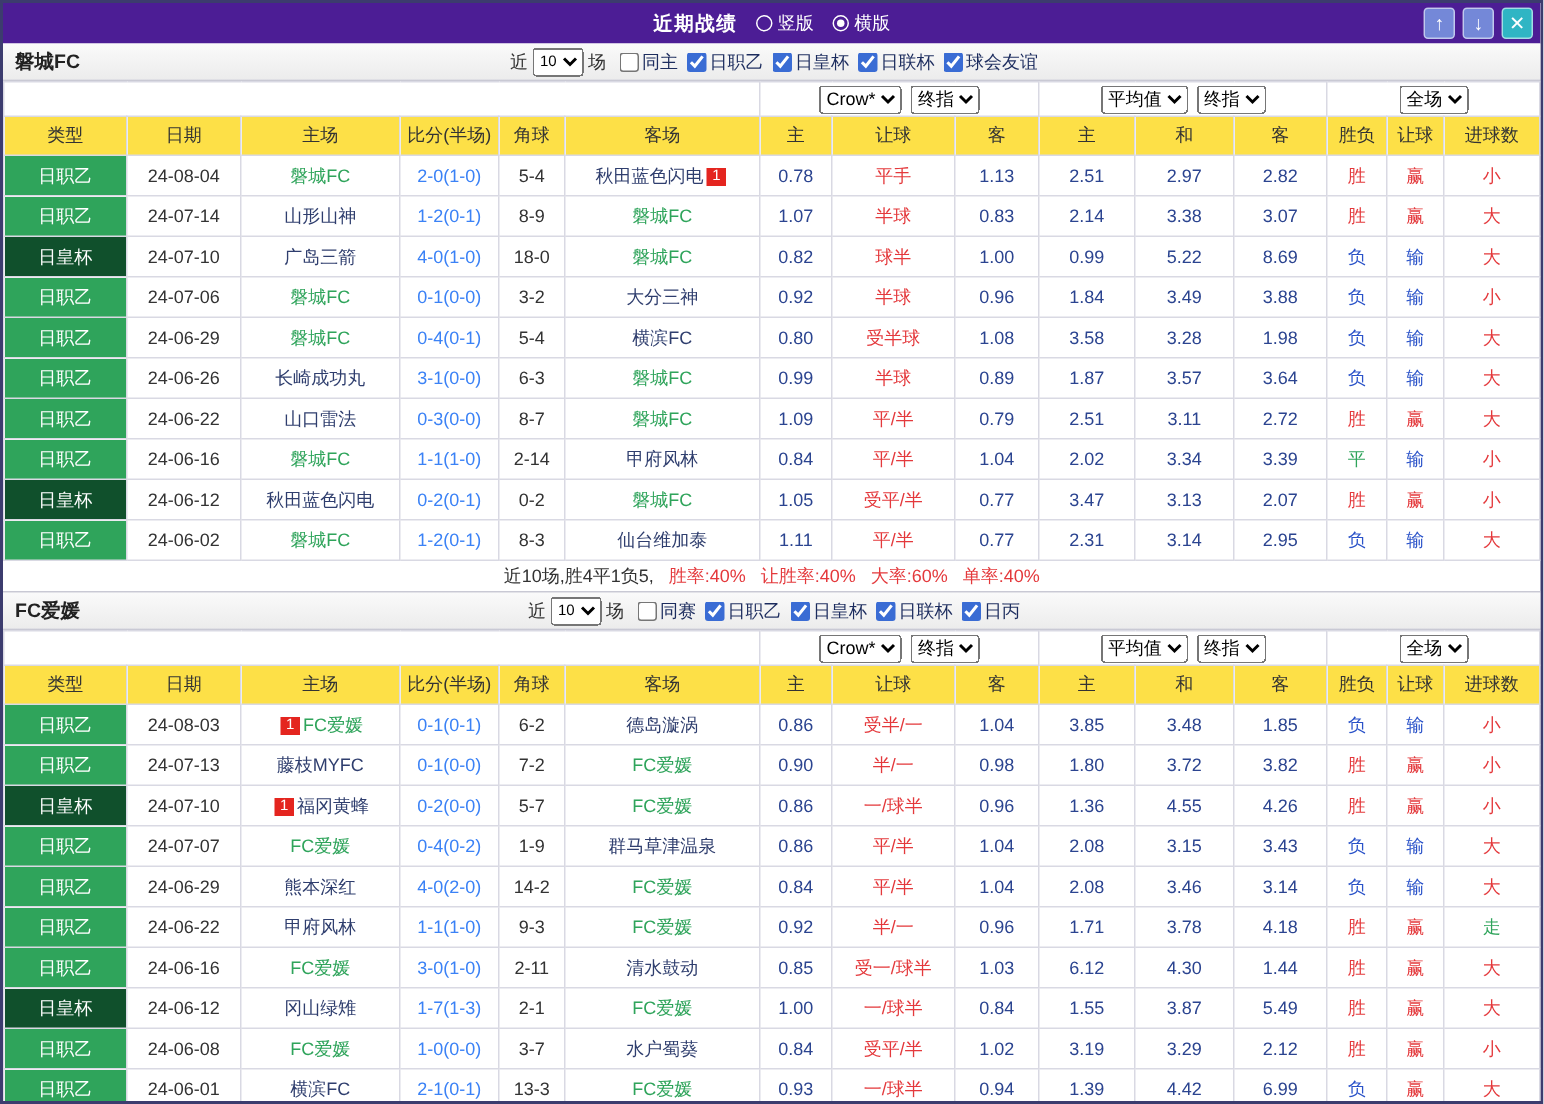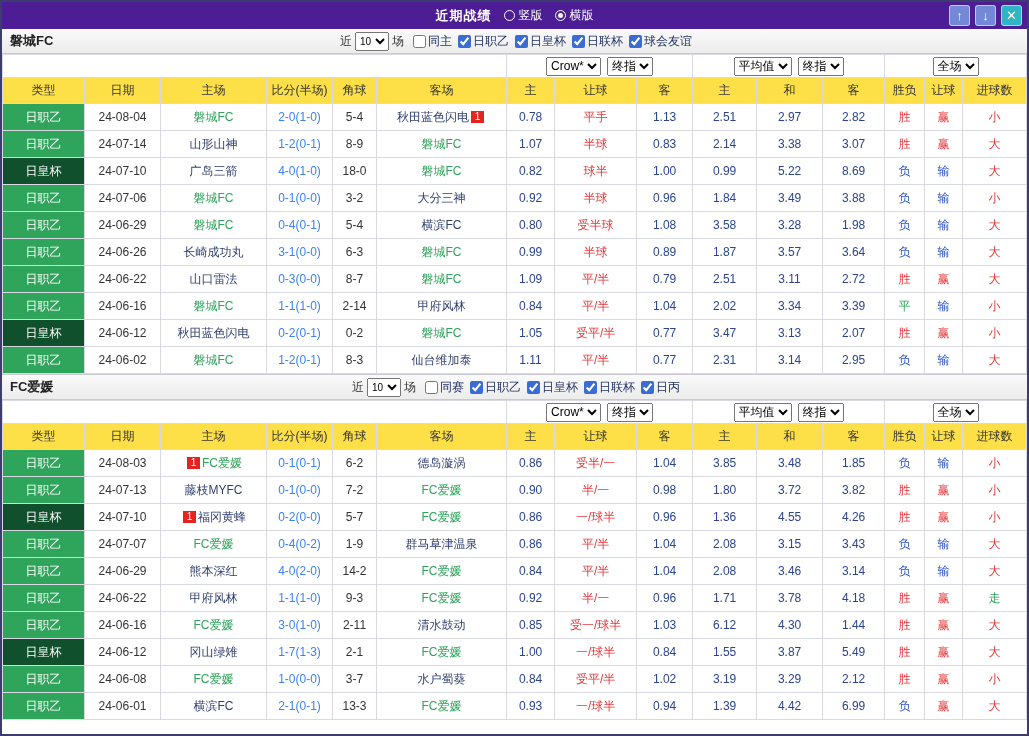--- a/index.html
+++ b/index.html
@@ -313,20 +313,27 @@
           <td class="c-odds">0.77</td>
           <td class="c-avg">2.31</td>
           <td class="c-avg">3.14</td>
           <td class="c-avg">2.95</td>
           <td class="c-val b">负</td>
           <td class="c-val b">输</td>
           <td class="c-val r">大</td>
         </tr>
       </tbody>
   </table>
+  <div class="summary">
+      <span class="sum-seg sum-dark">近10场,胜4平1负5,</span>
+      <span class="sum-seg sum-red">胜率:40%</span>
+      <span class="sum-seg sum-red">让胜率:40%</span>
+      <span class="sum-seg sum-red">大率:60%</span>
+      <span class="sum-seg sum-red">单率:40%</span>
+    </div>
 
   <div class="section-header">
     <span class="team-name">FC爱媛</span>
     <div class="filters">
         <span class="f-label">近</span>
         <select class="f-select"><option>10</option></select>
         <span class="f-label">场</span>
         <label class="f-check">
           <input type="checkbox" style="">
           <span class="f-check-label">同赛</span>

